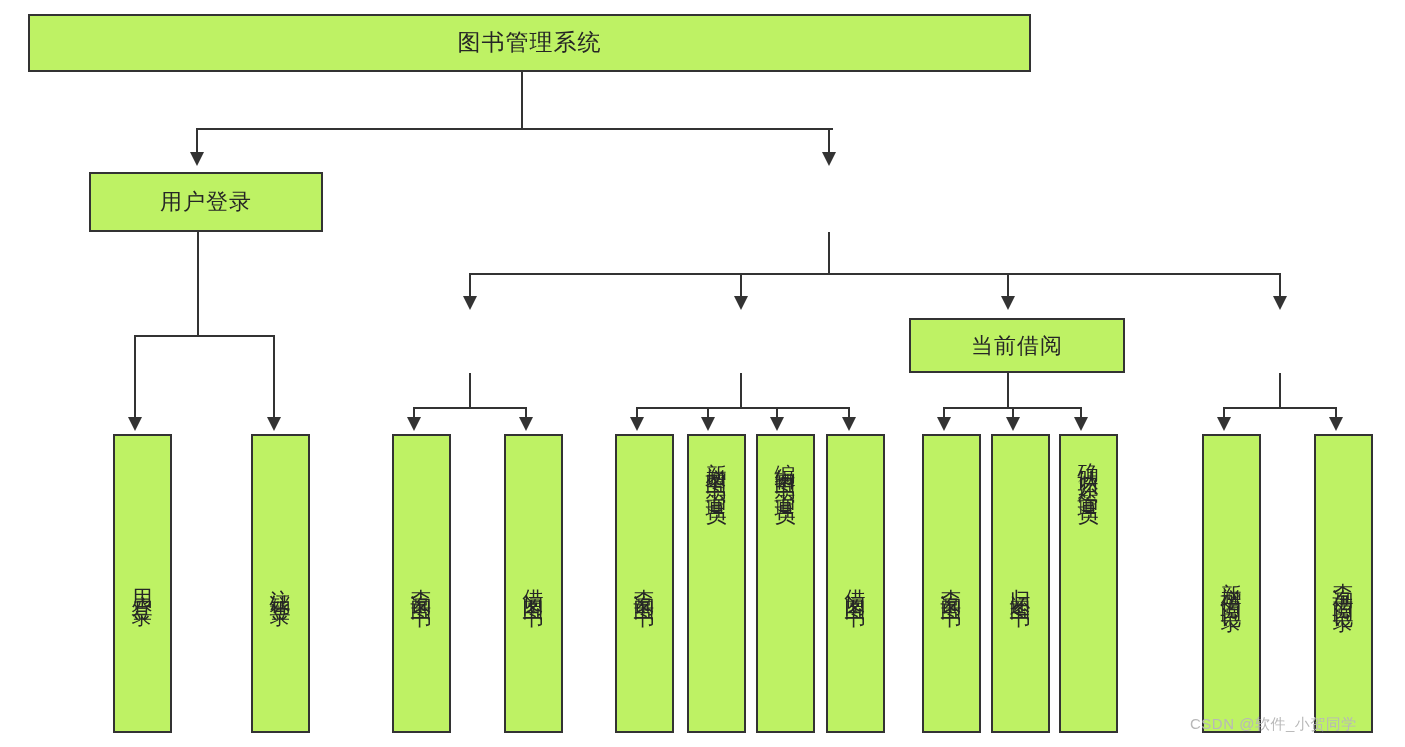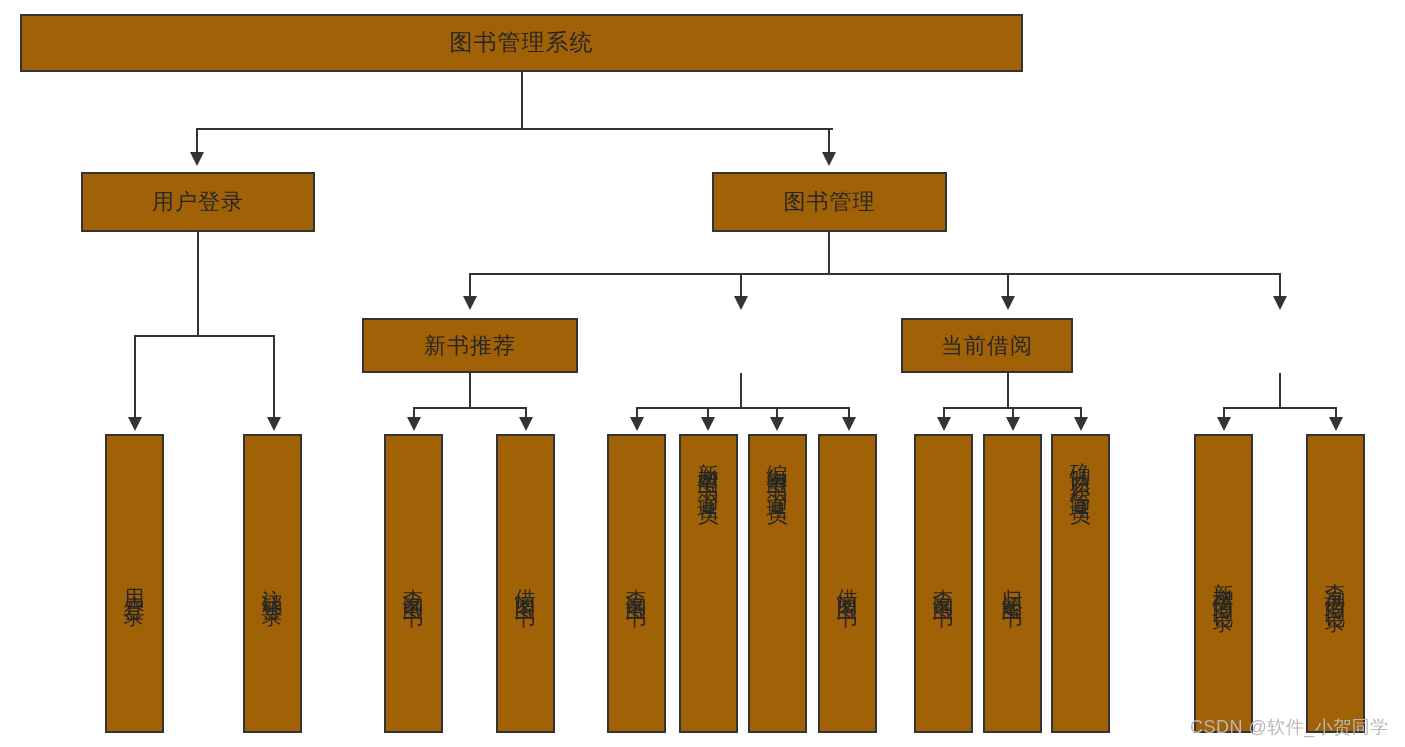--- a/index.html
+++ b/index.html
@@ -15,26 +15,27 @@
     position: relative;
     width: 1405px;
     height: 747px;
     background: #ffffff;
     overflow: hidden;
   }
   
   .node {
     position: absolute;
     box-sizing: border-box;
-    background: #a16207;
+    background: #bef264;
     border: 2px solid #333333;
     display: flex;
     align-items: center;
     justify-content: center;
     color: #262626;
+    margin-left: 8px;
   }
   .node .label {
     display: block;
     text-align: center;
     line-height: 1.18;
     white-space: pre;
   }
   
   .node.horiz .label {
     font-size: 22px;
@@ -72,21 +73,21 @@
     width: 0;
     height: 0;
     border-left: 7px solid transparent;
     border-right: 7px solid transparent;
     border-top: 14px solid #333333;
   }
   
   #watermark {
     position: absolute;
     color: #b8b8b8;
-    font-size: 18px;
+    font-size: 15px;
     letter-spacing: 0.5px;
     white-space: nowrap;
     user-select: none;
   }
 </style>
 </head>
 <body>
 
 <div id="canvas">
 
@@ -98,47 +99,41 @@
 
   <div class="hline" style="left:196px; top:128px; width:637px; height:2px;"></div>
 
   <div class="vline" style="left:196px; top:128px; width:2px; height:26px;"></div>
   <div class="arrow" style="left:190px; top:152px;"></div>
   <div class="vline" style="left:828px; top:128px; width:2px; height:26px;"></div>
   <div class="arrow" style="left:822px; top:152px;"></div>
 
   <div class="node horiz" style="left:81px; top:172px; width:234px; height:60px;">
     <span class="label">用户登录</span>
-  </div>
-  <div class="node horiz" style="left:712px; top:172px; width:235px; height:60px;">
-    <span class="label">图书管理</span>
   </div>
 
   <div class="vline" style="left:197px; top:232px; width:2px; height:104px;"></div>
   <div class="hline" style="left:134px; top:335px; width:141px; height:2px;"></div>
   <div class="vline" style="left:134px; top:335px; width:2px; height:84px;"></div>
   <div class="arrow" style="left:128px; top:417px;"></div>
   <div class="vline" style="left:273px; top:335px; width:2px; height:84px;"></div>
   <div class="arrow" style="left:267px; top:417px;"></div>
 
   <div class="vline" style="left:828px; top:232px; width:2px; height:42px;"></div>
   <div class="hline" style="left:469px; top:273px; width:812px; height:2px;"></div>
   <div class="vline" style="left:469px; top:273px; width:2px; height:25px;"></div>
   <div class="arrow" style="left:463px; top:296px;"></div>
   <div class="vline" style="left:740px; top:273px; width:2px; height:25px;"></div>
   <div class="arrow" style="left:734px; top:296px;"></div>
   <div class="vline" style="left:1007px; top:273px; width:2px; height:25px;"></div>
   <div class="arrow" style="left:1001px; top:296px;"></div>
   <div class="vline" style="left:1279px; top:273px; width:2px; height:25px;"></div>
   <div class="arrow" style="left:1273px; top:296px;"></div>
 
-  <div class="node horiz" style="left:362px; top:318px; width:216px; height:55px;">
-    <span class="label">新书推荐</span>
-  </div>
-  <div class="node horiz" style="left:901px; top:318px; width:172px; height:55px;">
+  <div class="node horiz" style="left:901px; top:318px; width:216px; height:55px;">
     <span class="label">当前借阅</span>
   </div>
 
   <div class="vline" style="left:469px; top:373px; width:2px; height:35px;"></div>
   <div class="hline" style="left:413px; top:407px; width:114px; height:2px;"></div>
   <div class="vline" style="left:413px; top:407px; width:2px; height:12px;"></div>
   <div class="arrow" style="left:407px; top:417px;"></div>
   <div class="vline" style="left:525px; top:407px; width:2px; height:12px;"></div>
   <div class="arrow" style="left:519px; top:417px;"></div>
 

